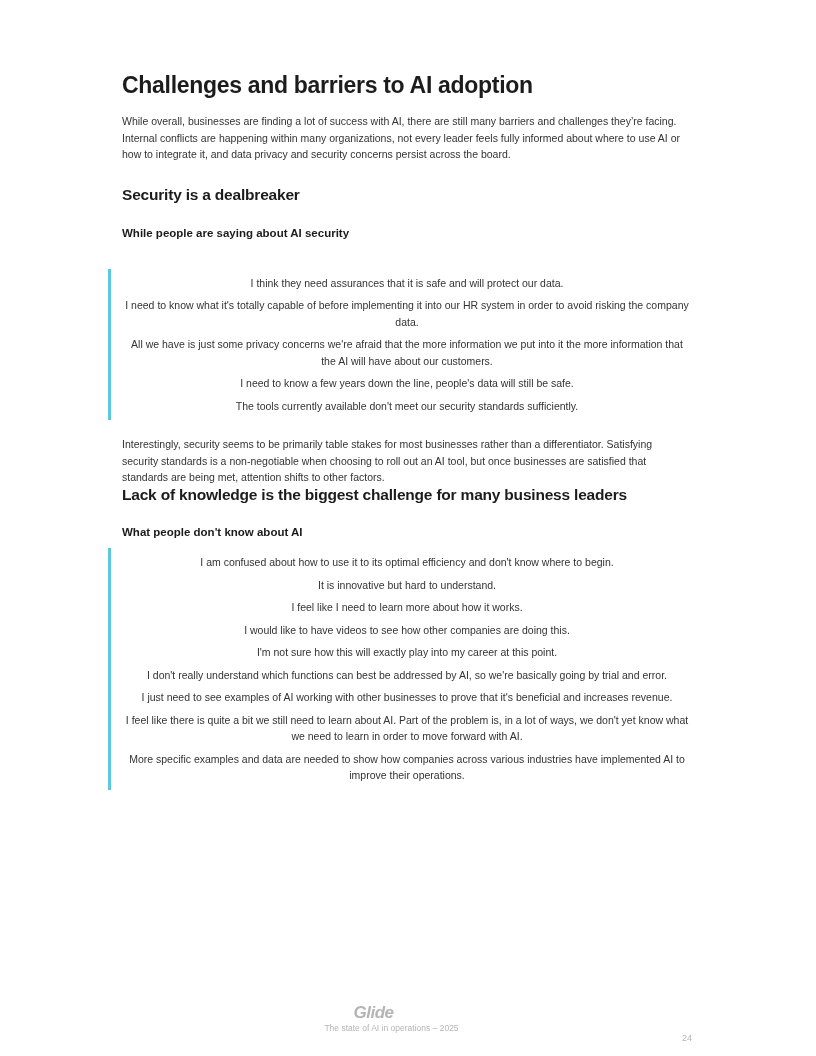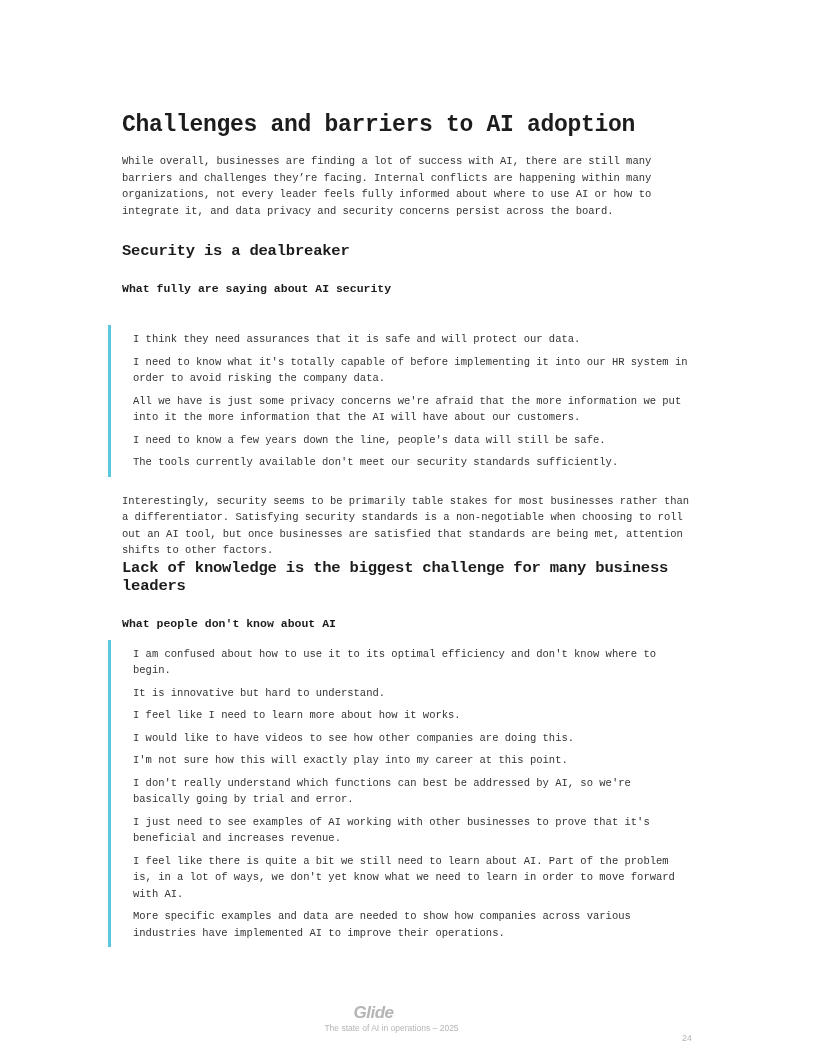--- a/index.html
+++ b/index.html
@@ -13,24 +13,23 @@
   .page {
     position: relative;
     width: 816px;
     height: 1056px;
     background: #ffffff;
     overflow: hidden;
     font-family: "Liberation Sans", sans-serif;
     color: var(--body);
   }
   .content {
-    padding-top: 112px;
+    padding-top: 72px;
     margin-left: 122px;
     width: 568px;
-    font-family: Liberation Mono, monospace;
   }
   h1.doc-title {
     margin: 0 0 15px 0;
     font-size: 23px;
     line-height: 1.15;
     letter-spacing: -0.3px;
     font-weight: bold;
     color: var(--heading);
   }
   p.body-text {
@@ -56,24 +55,25 @@
     color: var(--heading);
   }
   h3.mb-lg { margin-bottom: 29px; }
   h3.mb-sm { margin-bottom: 9px; }
   .quote-block {
     border-left: 3px solid var(--accent);
     margin-left: -14px;
     padding: 6px 0 6px 13px;
   }
   .quote-block p.quote {
-    margin: 0 0 6px 9px;
+    margin: 0 0 6px 0;
     font-size: 10.5px;
     line-height: 16.5px;
     color: var(--body);
+    text-align: center;
   }
   .quote-block p.quote:last-child { margin-bottom: 0; }
   .quote-block-1 { margin-bottom: 16px; }
   .para-1 { margin-top: 0; }
   .para-2 { margin-top: 28px; }
   .para-3 { margin-top: 24px; }
   .section-2-heading { margin-top: 23px; margin-bottom: 0; }
   h2.section-heading.with-sub { margin-bottom: 21px; }
   .footer {
     position: absolute;
@@ -107,21 +107,21 @@
 
 <div class="page">
   <div class="content">
 
     <h1 class="doc-title">Challenges and barriers to AI adoption</h1>
 
     <p class="body-text intro">While overall, businesses are finding a lot of success with AI, there are still many barriers and challenges they’re facing. Internal conflicts are happening within many organizations, not every leader feels fully informed about where to use AI or how to integrate it, and data privacy and security concerns persist across the board.</p>
 
     <h2 class="section-heading with-sub">Security is a dealbreaker</h2>
 
-    <h3 class="sub-heading mb-lg">What fully are saying about AI security</h3>
+    <h3 class="sub-heading mb-lg">While people are saying about AI security</h3>
 
     <div class="quote-block quote-block-1">
       <p class="quote">I think they need assurances that it is safe and will protect our data.</p>
       <p class="quote">I need to know what it's totally capable of before implementing it into our HR system in order to avoid risking the company data.</p>
       <p class="quote">All we have is just some privacy concerns we're afraid that the more information we put into it the more information that the AI will have about our customers.</p>
       <p class="quote">I need to know a few years down the line, people's data will still be safe.</p>
       <p class="quote">The tools currently available don't meet our security standards sufficiently.</p>
     </div>
 
     <p class="body-text para-2">Interestingly, security seems to be primarily table stakes for most businesses rather than a differentiator. Satisfying security standards is a non-negotiable when choosing to roll out an AI tool, but once businesses are satisfied that standards are being met, attention shifts to other factors.</p>

